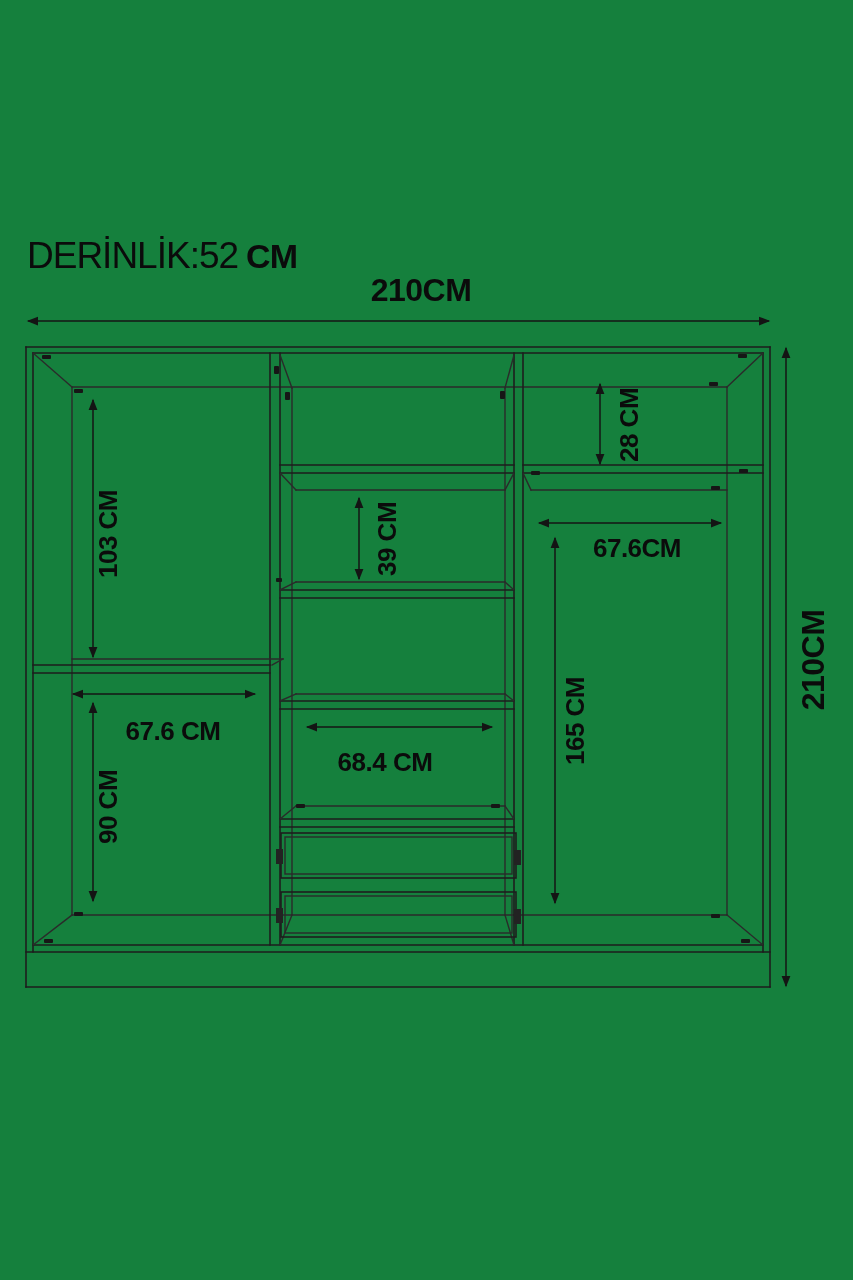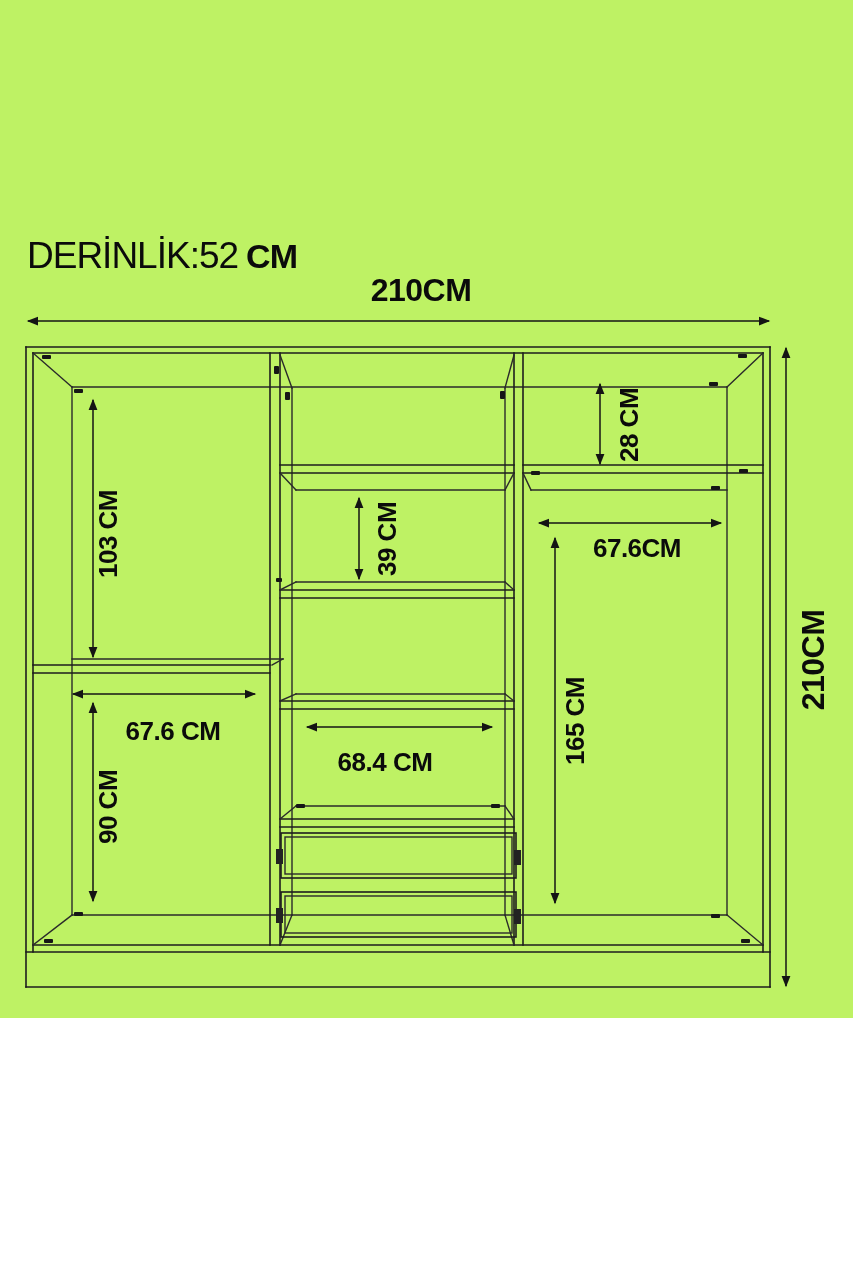--- a/index.html
+++ b/index.html
@@ -1,16 +1,16 @@
 <!DOCTYPE html>
 <html><head>
 <meta charset="utf-8">
 <style>
   html,body{margin:0;padding:0;background:#ffffff;}
-  .page{width:853px;height:1018px;position:relative;background:#bef264;overflow:hidden;}
+  .page{width:853px;height:1280px;position:relative;background:#15803d;overflow:hidden;}
   svg{display:block;}
   .ln{stroke:#1d1d1d;stroke-width:1.6;fill:none;stroke-linecap:square;}
   .bk{stroke:#2a2a2a;stroke-width:1.4;fill:none;stroke-linecap:square;}
   .dim{stroke:#141414;stroke-width:1.5;fill:none;}
   .dowel{fill:#161616;}
   .handle{fill:#222222;}
   text{fill:#0b0b0b;font-family:"Liberation Sans","DejaVu Sans",sans-serif;font-weight:bold;}
   .t-dim{font-size:26px;letter-spacing:-0.5px;}
   .t-big{font-size:32px;letter-spacing:-0.5px;}
   .t-depth{font-size:37px;font-weight:normal;letter-spacing:-1px;}

